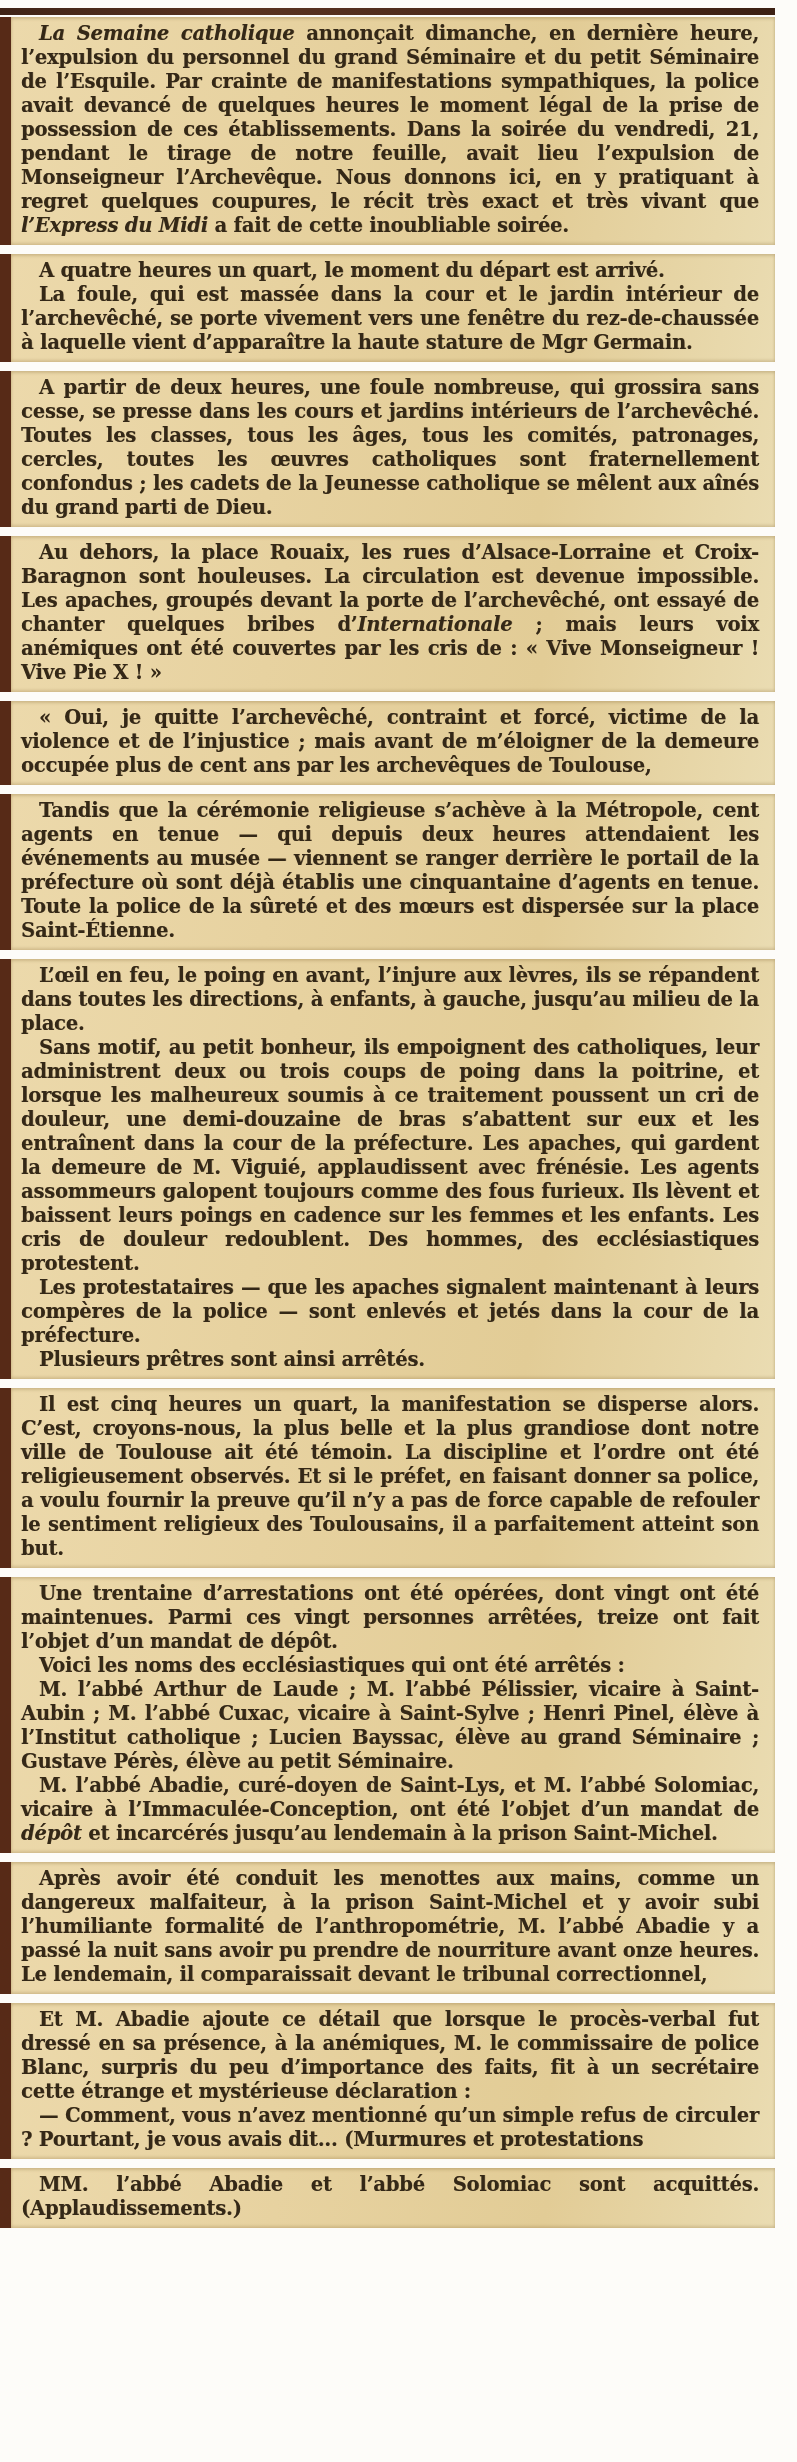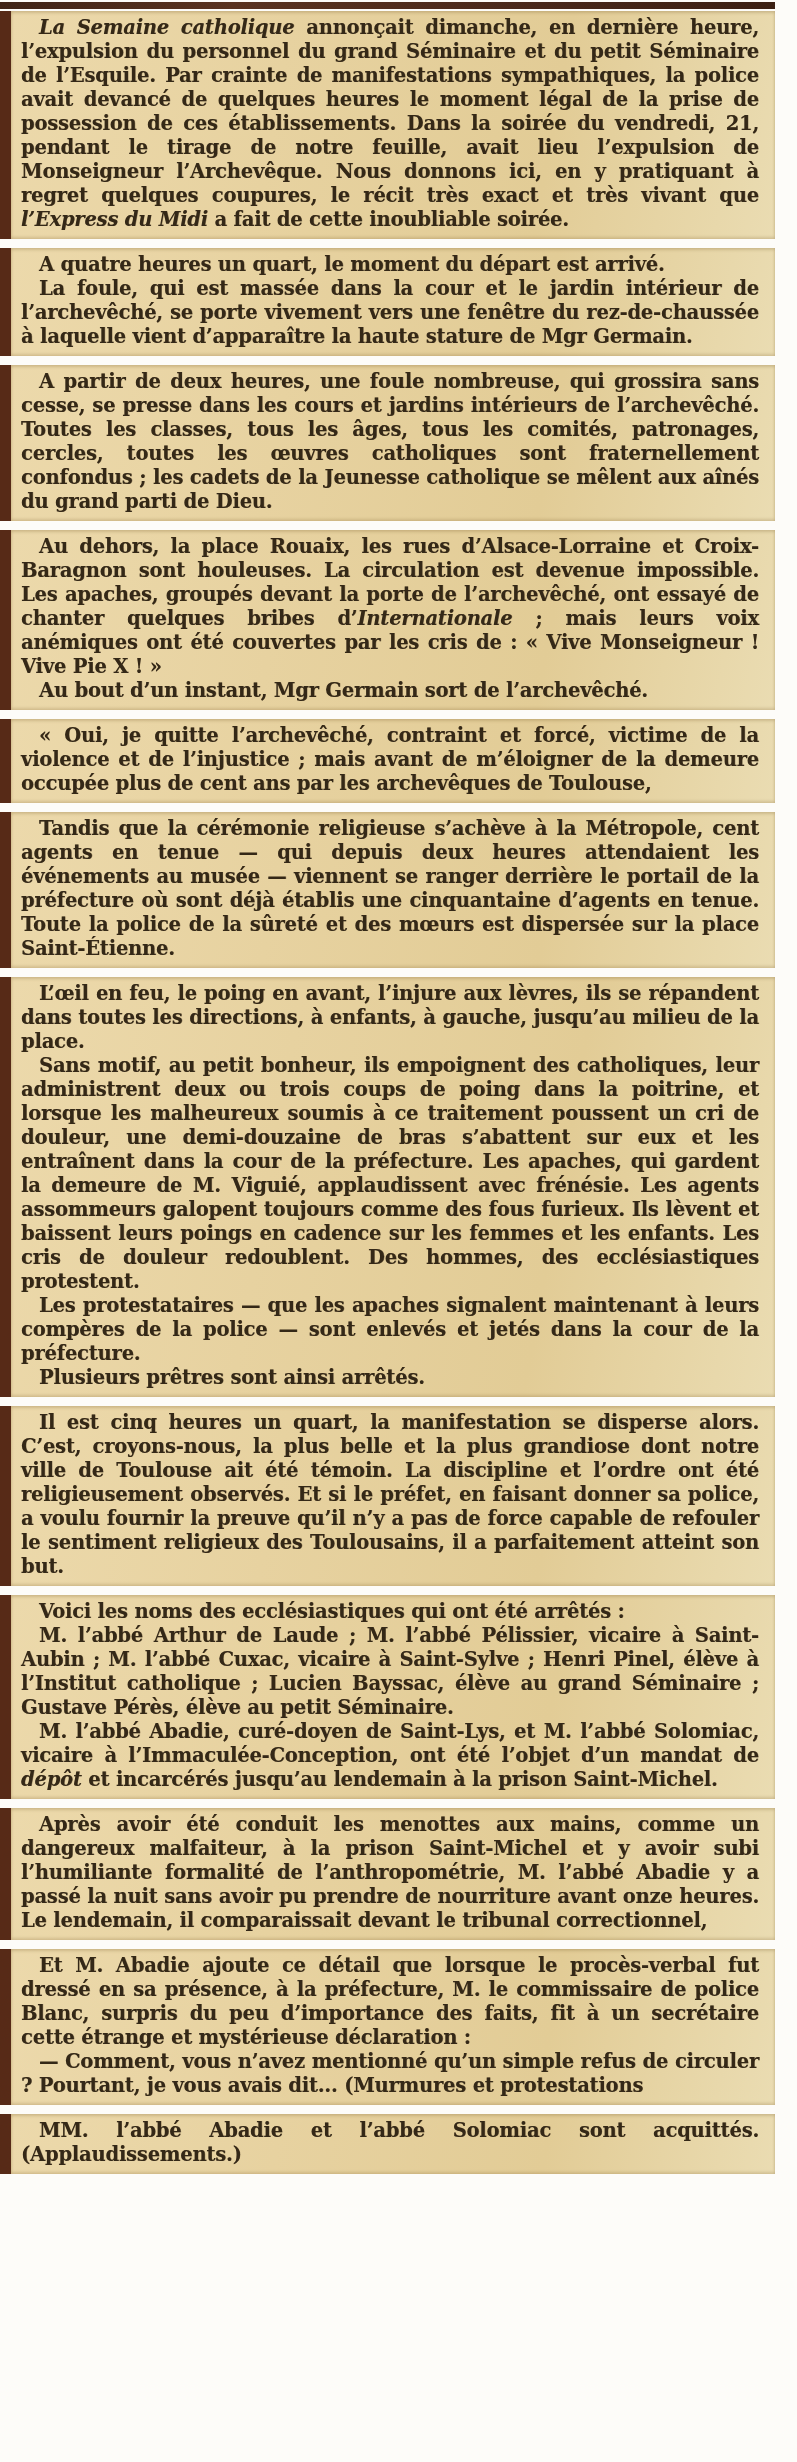--- a/index.html
+++ b/index.html
@@ -10,21 +10,21 @@
   }
   .page {
     position: relative;
     width: 797px;
     min-height: 2462px;
     background: #fdfcf9;
     overflow: hidden;
   }
   .scan-area {
     width: 775px;
-    padding-top: 2px;
+    padding-top: 8px;
     border-radius: 16px;
   }
   .top-edge {
     height: 7px;
     width: 775px;
     background: linear-gradient(90deg, #402417, #5a3320 30%, #49281a 70%, #3c2013);
     margin-bottom: 2px;
   }
   .scan-block {
     position: relative;
@@ -63,47 +63,47 @@
         </div>
         <div class="scan-block">
           <p><span>A quatre heures un quart, le moment du départ est arrivé.</span></p>
           <p><span>La foule, qui est massée dans la cour et le jardin intérieur de l’archevêché, se porte vivement vers une fenêtre du rez-de-chaussée à laquelle vient d’apparaître la haute stature de Mgr Germain.</span></p>
         </div>
         <div class="scan-block">
           <p><span>A partir de deux heures, une foule nombreuse, qui grossira sans cesse, se presse dans les cours et jardins intérieurs de l’archevêché. Toutes les classes, tous les âges, tous les comités, patronages, cercles, toutes les œuvres catholiques sont fraternellement confondus ; les cadets de la Jeunesse catholique se mêlent aux aînés du grand parti de Dieu.</span></p>
         </div>
         <div class="scan-block">
           <p><span>Au dehors, la place Rouaix, les rues d’Alsace-Lorraine et Croix-Baragnon sont houleuses. La circulation est devenue impossible. Les apaches, groupés devant la porte de l’archevêché, ont essayé de chanter quelques bribes d’</span><span class="it">Internationale</span><span> ; mais leurs voix anémiques ont été couvertes par les cris de : « Vive Monseigneur ! Vive Pie X ! »</span></p>
-          <p><span>Au bout d’un instant, Mgr Germain sort de l’archevêché.</span></p>
         </div>
         <div class="scan-block">
           <p><span>« Oui, je quitte l’archevêché, contraint et forcé, victime de la violence et de l’injustice ; mais avant de m’éloigner de la demeure occupée plus de cent ans par les archevêques de Toulouse,</span></p>
         </div>
         <div class="scan-block">
           <p><span>Tandis que la cérémonie religieuse s’achève à la Métropole, cent agents en tenue — qui depuis deux heures attendaient les événements au musée — viennent se ranger derrière le portail de la préfecture où sont déjà établis une cinquantaine d’agents en tenue. Toute la police de la sûreté et des mœurs est dispersée sur la place Saint-Étienne.</span></p>
         </div>
         <div class="scan-block">
           <p><span>L’œil en feu, le poing en avant, l’injure aux lèvres, ils se répandent dans toutes les directions, à enfants, à gauche, jusqu’au milieu de la place.</span></p>
           <p><span>Sans motif, au petit bonheur, ils empoignent des catholiques, leur administrent deux ou trois coups de poing dans la poitrine, et lorsque les malheureux soumis à ce traitement poussent un cri de douleur, une demi-douzaine de bras s’abattent sur eux et les entraînent dans la cour de la préfecture. Les apaches, qui gardent la demeure de M. Viguié, applaudissent avec frénésie. Les agents assommeurs galopent toujours comme des fous furieux. Ils lèvent et baissent leurs poings en cadence sur les femmes et les enfants. Les cris de douleur redoublent. Des hommes, des ecclésiastiques protestent.</span></p>
           <p><span>Les protestataires — que les apaches signalent maintenant à leurs compères de la police — sont enlevés et jetés dans la cour de la préfecture.</span></p>
           <p><span>Plusieurs prêtres sont ainsi arrêtés.</span></p>
         </div>
         <div class="scan-block">
           <p><span>Il est cinq heures un quart, la manifestation se disperse alors. C’est, croyons-nous, la plus belle et la plus grandiose dont notre ville de Toulouse ait été témoin. La discipline et l’ordre ont été religieusement observés. Et si le préfet, en faisant donner sa police, a voulu fournir la preuve qu’il n’y a pas de force capable de refouler le sentiment religieux des Toulousains, il a parfaitement atteint son but.</span></p>
         </div>
         <div class="scan-block">
+          <p><span>Une trentaine d’arrestations ont été opérées, dont vingt ont été maintenues. Parmi ces vingt personnes arrêtées, treize ont fait l’objet d’un mandat de dépôt.</span></p>
           <p><span>Voici les noms des ecclésiastiques qui ont été arrêtés :</span></p>
           <p><span>M. l’abbé Arthur de Laude ; M. l’abbé Pélissier, vicaire à Saint-Aubin ; M. l’abbé Cuxac, vicaire à Saint-Sylve ; Henri Pinel, élève à l’Institut catholique ; Lucien Bayssac, élève au grand Séminaire ; Gustave Pérès, élève au petit Séminaire.</span></p>
           <p><span>M. l’abbé Abadie, curé-doyen de Saint-Lys, et M. l’abbé Solomiac, vicaire à l’Immaculée-Conception, ont été l’objet d’un mandat de </span><span class="it">dépôt</span><span> et incarcérés jusqu’au lendemain à la prison Saint-Michel.</span></p>
         </div>
         <div class="scan-block">
           <p><span>Après avoir été conduit les menottes aux mains, comme un dangereux malfaiteur, à la prison Saint-Michel et y avoir subi l’humiliante formalité de l’anthropométrie, M. l’abbé Abadie y a passé la nuit sans avoir pu prendre de nourriture avant onze heures. Le lendemain, il comparaissait devant le tribunal correctionnel,</span></p>
         </div>
         <div class="scan-block">
-          <p><span>Et M. Abadie ajoute ce détail que lorsque le procès-verbal fut dressé en sa présence, à la préfecture, M. le commissaire de police Blanc, surpris du peu d’importance des faits, fit à un secrétaire cette étrange et mystérieuse déclaration :</span></p>
+          <p><span>Et M. Abadie ajoute ce détail que lorsque le procès-verbal fut dressé en sa présence, à la anémiques, M. le commissaire de police Blanc, surpris du peu d’importance des faits, fit à un secrétaire cette étrange et mystérieuse déclaration :</span></p>
           <p><span>— Comment, vous n’avez mentionné qu’un simple refus de circuler ? Pourtant, je vous avais dit... (Murmures et protestations</span></p>
         </div>
         <div class="scan-block">
           <p><span>MM. l’abbé Abadie et l’abbé Solomiac sont acquittés. (Applaudissements.)</span></p>
         </div>
       </div>
   </div>
 
 </div>
 

